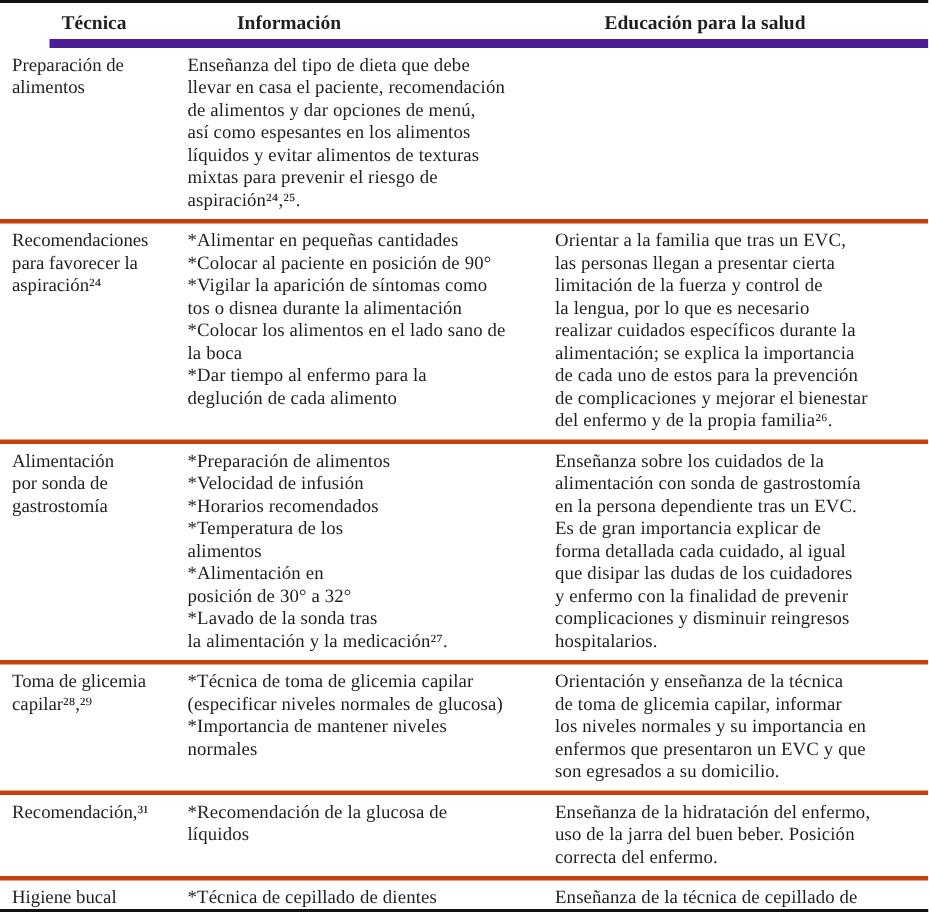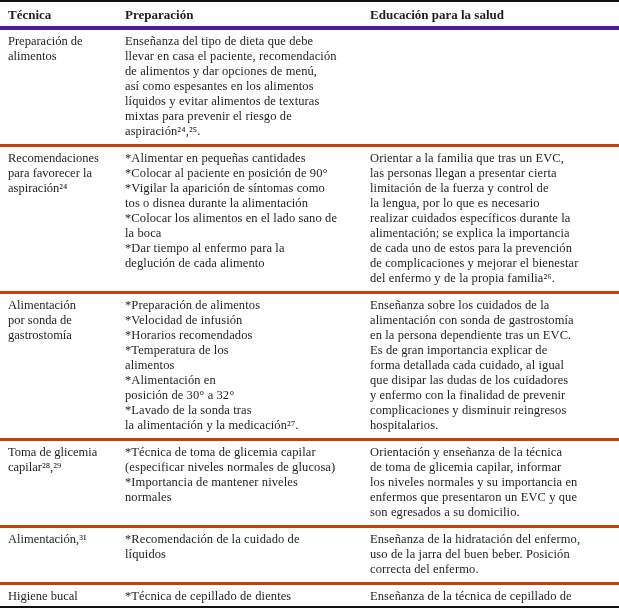--- a/index.html
+++ b/index.html
@@ -17,42 +17,43 @@
     overflow: hidden;
   }
   .trow {
     display: grid;
     grid-template-columns: 117px 245px auto;
     padding: 0 7px 0 8px;
     border-bottom: 3px solid #c2410c;
   }
   .trow:last-child { border-bottom: none; }
   .thead {
-    border-bottom: 4px solid #4c1d95;
+    border-bottom: 6px solid #4c1d95;
+    margin-left: 33px;
   }
   .thead .cell {
     font-weight: bold;
     font-size: 13px;
     padding: 5px 4px 4px 0;
   }
   .cell {
     white-space: pre;
     overflow: hidden;
     padding: 4px 4px 5px 0;
   }
   .cell.info, .cell.edu { letter-spacing: 0.1px; }
 </style>
 </head>
 <body>
 
 <div class="paper-table">
 
   <div class="trow thead">
     <div class="cell">Técnica</div>
-    <div class="cell">Preparación</div>
+    <div class="cell">Información</div>
     <div class="cell">Educación para la salud</div>
   </div>
 
   <div class="trow">
     <div class="cell tec">Preparación de
 alimentos</div>
     <div class="cell edu">Enseñanza del tipo de dieta que debe
 llevar en casa el paciente, recomendación
 de alimentos y dar opciones de menú,
 así como espesantes en los alimentos
@@ -116,22 +117,22 @@
 *Importancia de mantener niveles
 normales</div>
     <div class="cell edu">Orientación y enseñanza de la técnica
 de toma de glicemia capilar, informar
 los niveles normales y su importancia en
 enfermos que presentaron un EVC y que
 son egresados a su domicilio.</div>
   </div>
 
   <div class="trow">
-    <div class="cell tec">Alimentación,³¹</div>
-    <div class="cell info">*Recomendación de la cuidado de
+    <div class="cell tec">Recomendación,³¹</div>
+    <div class="cell info">*Recomendación de la glucosa de
 líquidos</div>
     <div class="cell edu">Enseñanza de la hidratación del enfermo,
 uso de la jarra del buen beber. Posición
 correcta del enfermo.</div>
   </div>
 
   <div class="trow">
     <div class="cell tec">Higiene bucal</div>
     <div class="cell info">*Técnica de cepillado de dientes</div>
     <div class="cell edu">Enseñanza de la técnica de cepillado de

